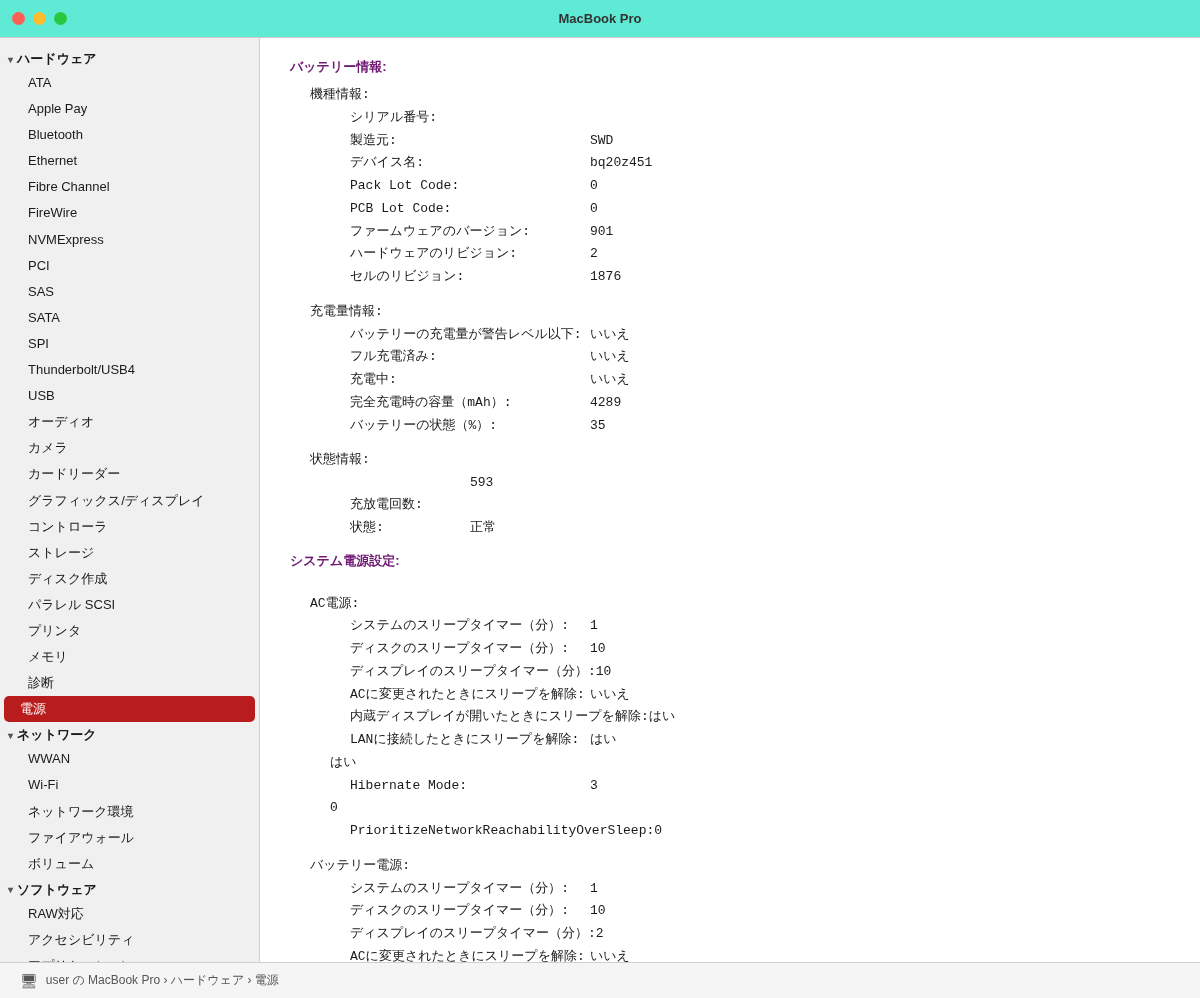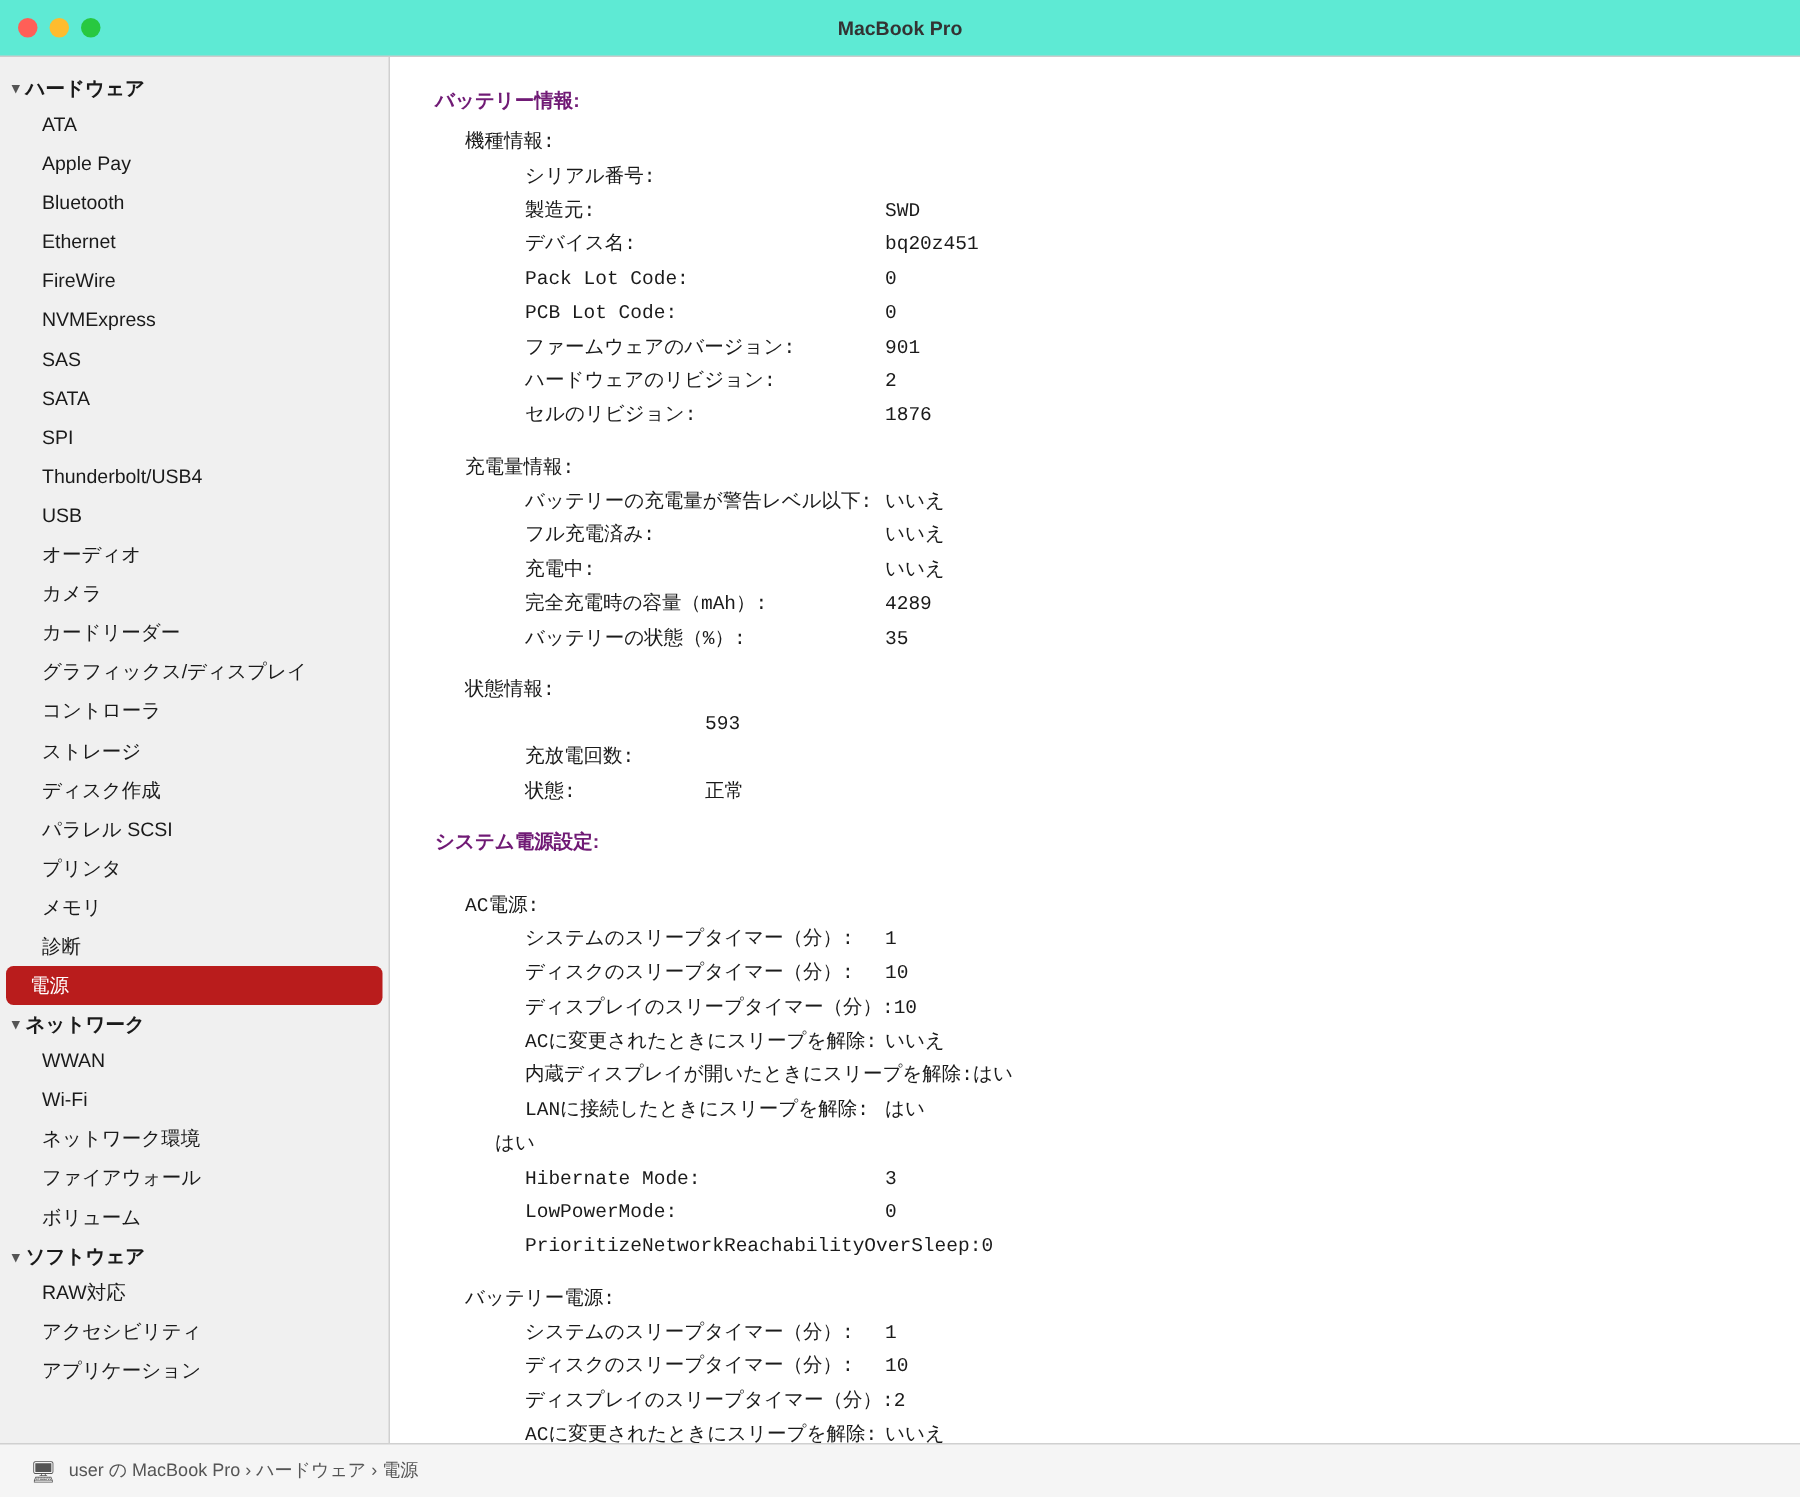--- a/index.html
+++ b/index.html
@@ -169,22 +169,24 @@
   <div class="sidebar">
 
     <div class="sidebar-group-header">
       <span class="chevron">▾</span>
       <span>ハードウェア</span>
     </div>
     <div class="sidebar-item sidebar-child"><span>ATA</span></div>
     <div class="sidebar-item sidebar-child"><span>Apple Pay</span></div>
     <div class="sidebar-item sidebar-child"><span>Bluetooth</span></div>
     <div class="sidebar-item sidebar-child"><span>Ethernet</span></div>
+    <div class="sidebar-item sidebar-child"><span>Fibre Channel</span></div>
     <div class="sidebar-item sidebar-child"><span>FireWire</span></div>
     <div class="sidebar-item sidebar-child"><span>NVMExpress</span></div>
+    <div class="sidebar-item sidebar-child"><span>PCI</span></div>
     <div class="sidebar-item sidebar-child"><span>SAS</span></div>
     <div class="sidebar-item sidebar-child"><span>SATA</span></div>
     <div class="sidebar-item sidebar-child"><span>SPI</span></div>
     <div class="sidebar-item sidebar-child"><span>Thunderbolt/USB4</span></div>
     <div class="sidebar-item sidebar-child"><span>USB</span></div>
     <div class="sidebar-item sidebar-child"><span>オーディオ</span></div>
     <div class="sidebar-item sidebar-child"><span>カメラ</span></div>
     <div class="sidebar-item sidebar-child"><span>カードリーダー</span></div>
     <div class="sidebar-item sidebar-child"><span>グラフィックス/ディスプレイ</span></div>
     <div class="sidebar-item sidebar-child"><span>コントローラ</span></div>
@@ -336,21 +338,20 @@
           <span class="info-value">はい</span>
         </div>
         <div class="info-row">
           <span class="info-value">はい</span>
         </div>
         <div class="info-row">
           <span class="info-label-indent">Hibernate Mode:</span>
           <span class="info-value">3</span>
         </div>
         <div class="info-row">
-          <span class="info-label-indent">LowPowerMode:</span>
           <span class="info-value">0</span>
         </div>
         <div class="info-row">
           <span class="info-label-indent">PrioritizeNetworkReachabilityOverSleep:</span>
           <span class="info-value">0</span>
         </div>
       </div>
 
       <div class="info-row">
         <span class="info-label">バッテリー電源:</span>

